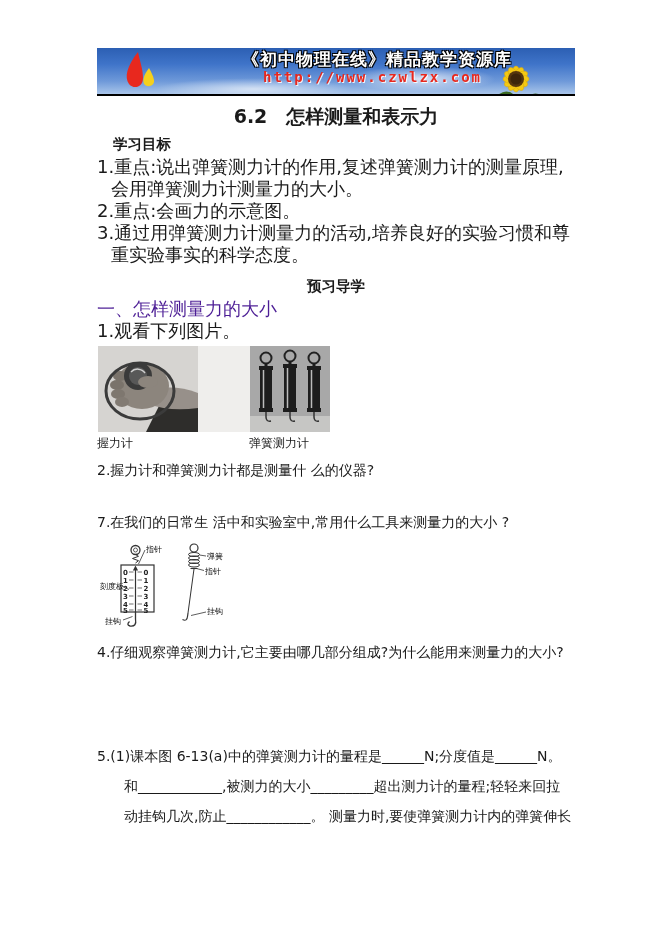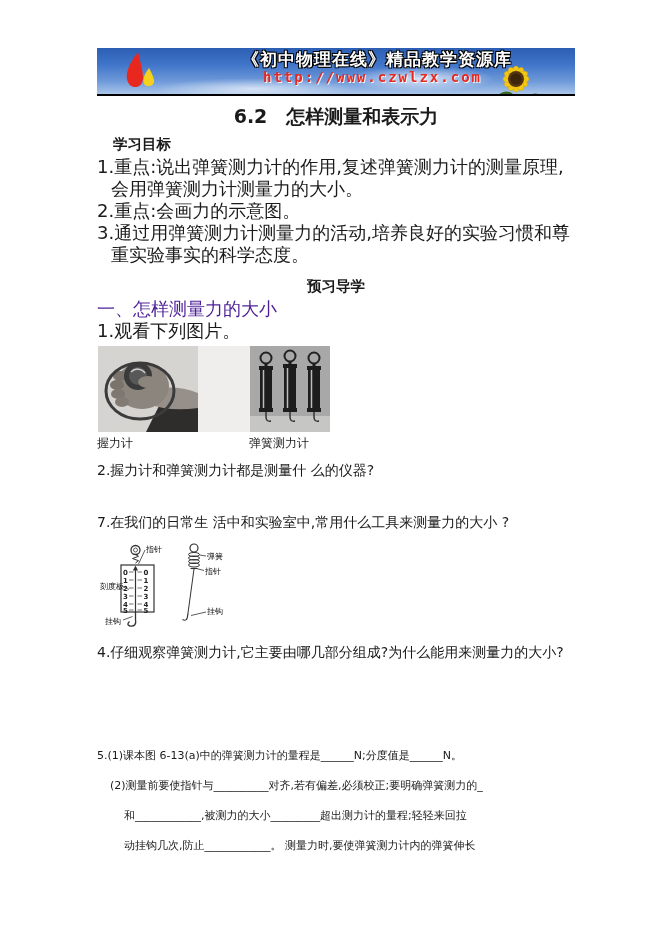--- a/index.html
+++ b/index.html
@@ -44,21 +44,21 @@
 
   .gap30{height:30px;}
   .gap78{height:78px;}
 
   
   .fig2{margin:8px 0 2px 2px;}
   .fig2 text{font-size:8px;fill:#111;}
   .fig2 text.num{font-size:7px;font-weight:bold;fill:#222;}
 
   
-  .q5 p{font-size:11px;line-height:30px;margin:0;white-space:nowrap;}
+  .q5 p{font-size:14px;line-height:30px;margin:0;white-space:nowrap;}
   .q5 .ind1{padding-left:13px;}
   .q5 .ind2{padding-left:27px;}
 </style>
 </head>
 <body>
 
 <div class="page">
 
   
   <div class="banner">
@@ -230,18 +230,17 @@
       <text x="108" y="73">挂钩</text>
     </g>
   </svg>
 
   <p class="q">4.仔细观察弹簧测力计,它主要由哪几部分组成?为什么能用来测量力的大小?</p>
   <div class="gap78"></div>
 
   
   <div class="q5">
     <p>5.(1)课本图 6-13(a)中的弹簧测力计的量程是______N;分度值是______N。</p>
-    <p class="ind1">(2)测量前要使指针与__________对齐,若有偏差,必须校正;要明确弹簧测力的_</p>
     <p class="ind2">和____________,被测力的大小_________超出测力计的量程;轻轻来回拉</p>
     <p class="ind2">动挂钩几次,防止____________。 测量力时,要使弹簧测力计内的弹簧伸长</p>
   </div>
 
 </div>
 
 </body></html>

